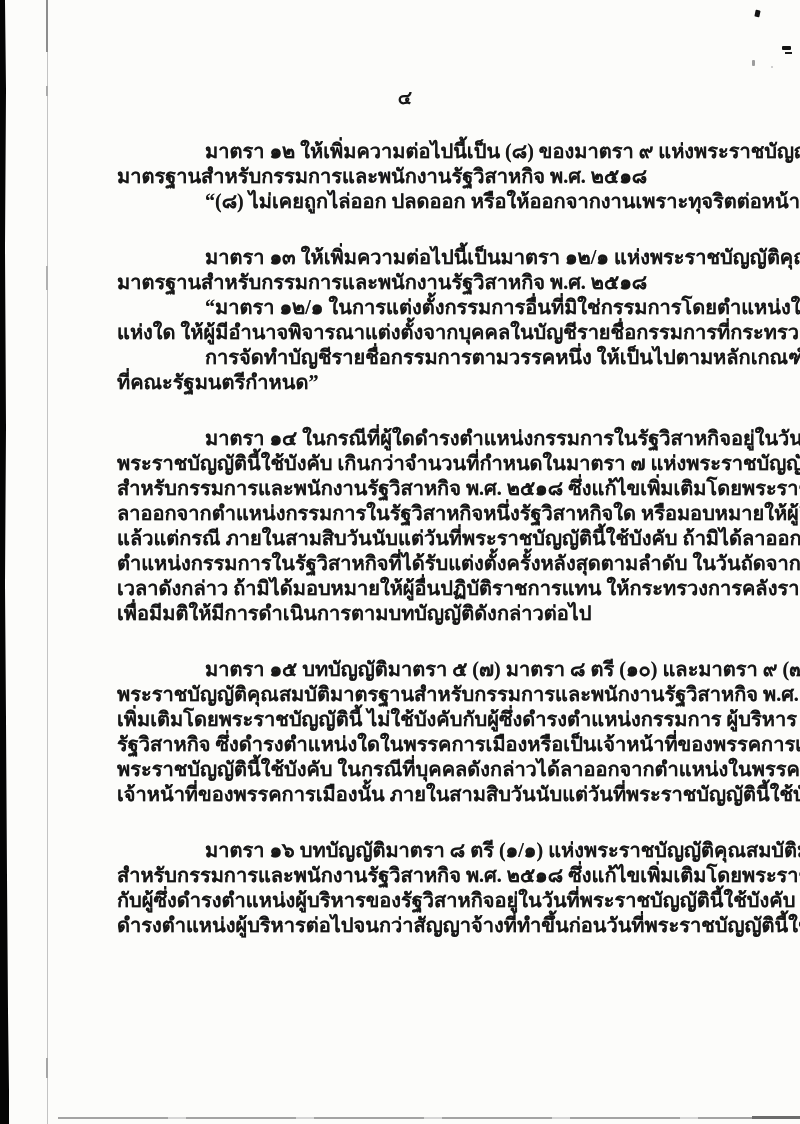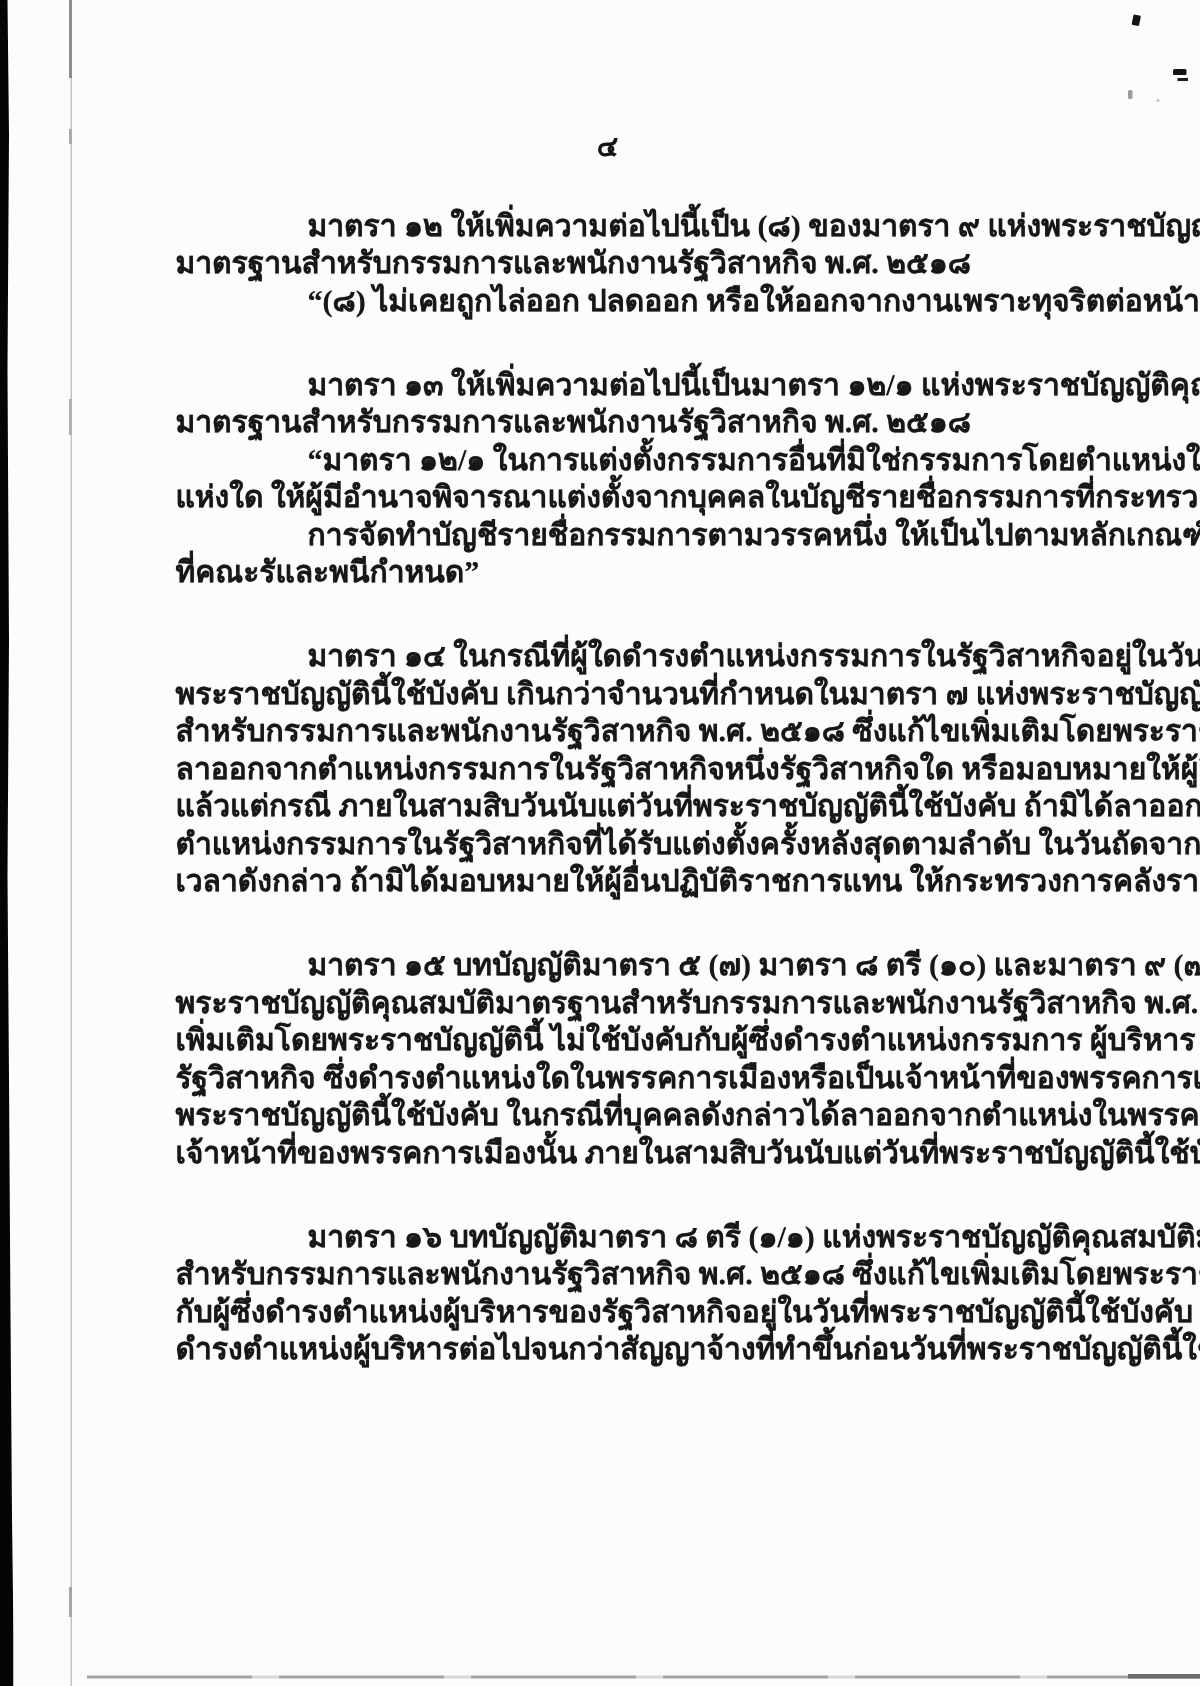--- a/index.html
+++ b/index.html
@@ -90,30 +90,31 @@
         <div class="line indent">มาตรา ๑๒  ให้เพิ่มความต่อไปนี้เป็น (๘) ของมาตรา ๙ แห่งพระราชบัญญัติคุณสมบัติ</div>
         <div class="line">มาตรฐานสำหรับกรรมการและพนักงานรัฐวิสาหกิจ พ.ศ. ๒๕๑๘</div>
         <div class="line indent">“(๘) ไม่เคยถูกไล่ออก ปลดออก หรือให้ออกจากงานเพราะทุจริตต่อหน้าที่”</div>
       </div>
       <div class="para">
         <div class="line indent">มาตรา ๑๓  ให้เพิ่มความต่อไปนี้เป็นมาตรา ๑๒/๑ แห่งพระราชบัญญัติคุณสมบัติ</div>
         <div class="line">มาตรฐานสำหรับกรรมการและพนักงานรัฐวิสาหกิจ พ.ศ. ๒๕๑๘</div>
         <div class="line indent">“มาตรา ๑๒/๑  ในการแต่งตั้งกรรมการอื่นที่มิใช่กรรมการโดยตำแหน่งในรัฐวิสาหกิจ</div>
         <div class="line">แห่งใด ให้ผู้มีอำนาจพิจารณาแต่งตั้งจากบุคคลในบัญชีรายชื่อกรรมการที่กระทรวงการคลังจัดทำขึ้น</div>
         <div class="line indent">การจัดทำบัญชีรายชื่อกรรมการตามวรรคหนึ่ง ให้เป็นไปตามหลักเกณฑ์และวิธีการ</div>
-        <div class="line">ที่คณะรัและพนีกำหนด”</div>
+        <div class="line">ที่คณะรัฐมนตรีกำหนด”</div>
       </div>
       <div class="para">
         <div class="line indent">มาตรา ๑๔  ในกรณีที่ผู้ใดดำรงตำแหน่งกรรมการในรัฐวิสาหกิจอยู่ในวันที่</div>
         <div class="line">พระราชบัญญัตินี้ใช้บังคับ เกินกว่าจำนวนที่กำหนดในมาตรา ๗ แห่งพระราชบัญญัติคุณสมบัติมาตรฐาน</div>
         <div class="line">สำหรับกรรมการและพนักงานรัฐวิสาหกิจ พ.ศ. ๒๕๑๘ ซึ่งแก้ไขเพิ่มเติมโดยพระราชบัญญัตินี้ ให้ผู้นั้น</div>
         <div class="line">ลาออกจากตำแหน่งกรรมการในรัฐวิสาหกิจหนึ่งรัฐวิสาหกิจใด หรือมอบหมายให้ผู้อื่นปฏิบัติราชการแทน</div>
         <div class="line">แล้วแต่กรณี ภายในสามสิบวันนับแต่วันที่พระราชบัญญัตินี้ใช้บังคับ ถ้ามิได้ลาออก ให้ถือว่าผู้นั้นพ้นจาก</div>
         <div class="line">ตำแหน่งกรรมการในรัฐวิสาหกิจที่ได้รับแต่งตั้งครั้งหลังสุดตามลำดับ ในวันถัดจากวันที่ครบกำหนดระยะ</div>
         <div class="line">เวลาดังกล่าว  ถ้ามิได้มอบหมายให้ผู้อื่นปฏิบัติราชการแทน ให้กระทรวงการคลังรายงานคณะรัฐมนตรี</div>
+        <div class="line">เพื่อมีมติให้มีการดำเนินการตามบทบัญญัติดังกล่าวต่อไป</div>
       </div>
       <div class="para">
         <div class="line indent">มาตรา ๑๕  บทบัญญัติมาตรา ๕ (๗) มาตรา ๘ ตรี (๑๐) และมาตรา ๙ (๗) แห่ง</div>
         <div class="line">พระราชบัญญัติคุณสมบัติมาตรฐานสำหรับกรรมการและพนักงานรัฐวิสาหกิจ พ.ศ. ๒๕๑๘ ซึ่งแก้ไข</div>
         <div class="line">เพิ่มเติมโดยพระราชบัญญัตินี้ ไม่ใช้บังคับกับผู้ซึ่งดำรงตำแหน่งกรรมการ ผู้บริหาร และพนักงานของ</div>
         <div class="line">รัฐวิสาหกิจ ซึ่งดำรงตำแหน่งใดในพรรคการเมืองหรือเป็นเจ้าหน้าที่ของพรรคการเมือง อยู่ในวันที่</div>
         <div class="line">พระราชบัญญัตินี้ใช้บังคับ ในกรณีที่บุคคลดังกล่าวได้ลาออกจากตำแหน่งในพรรคการเมืองหรือการเป็น</div>
         <div class="line">เจ้าหน้าที่ของพรรคการเมืองนั้น ภายในสามสิบวันนับแต่วันที่พระราชบัญญัตินี้ใช้บังคับ</div>
       </div>
       <div class="para">

